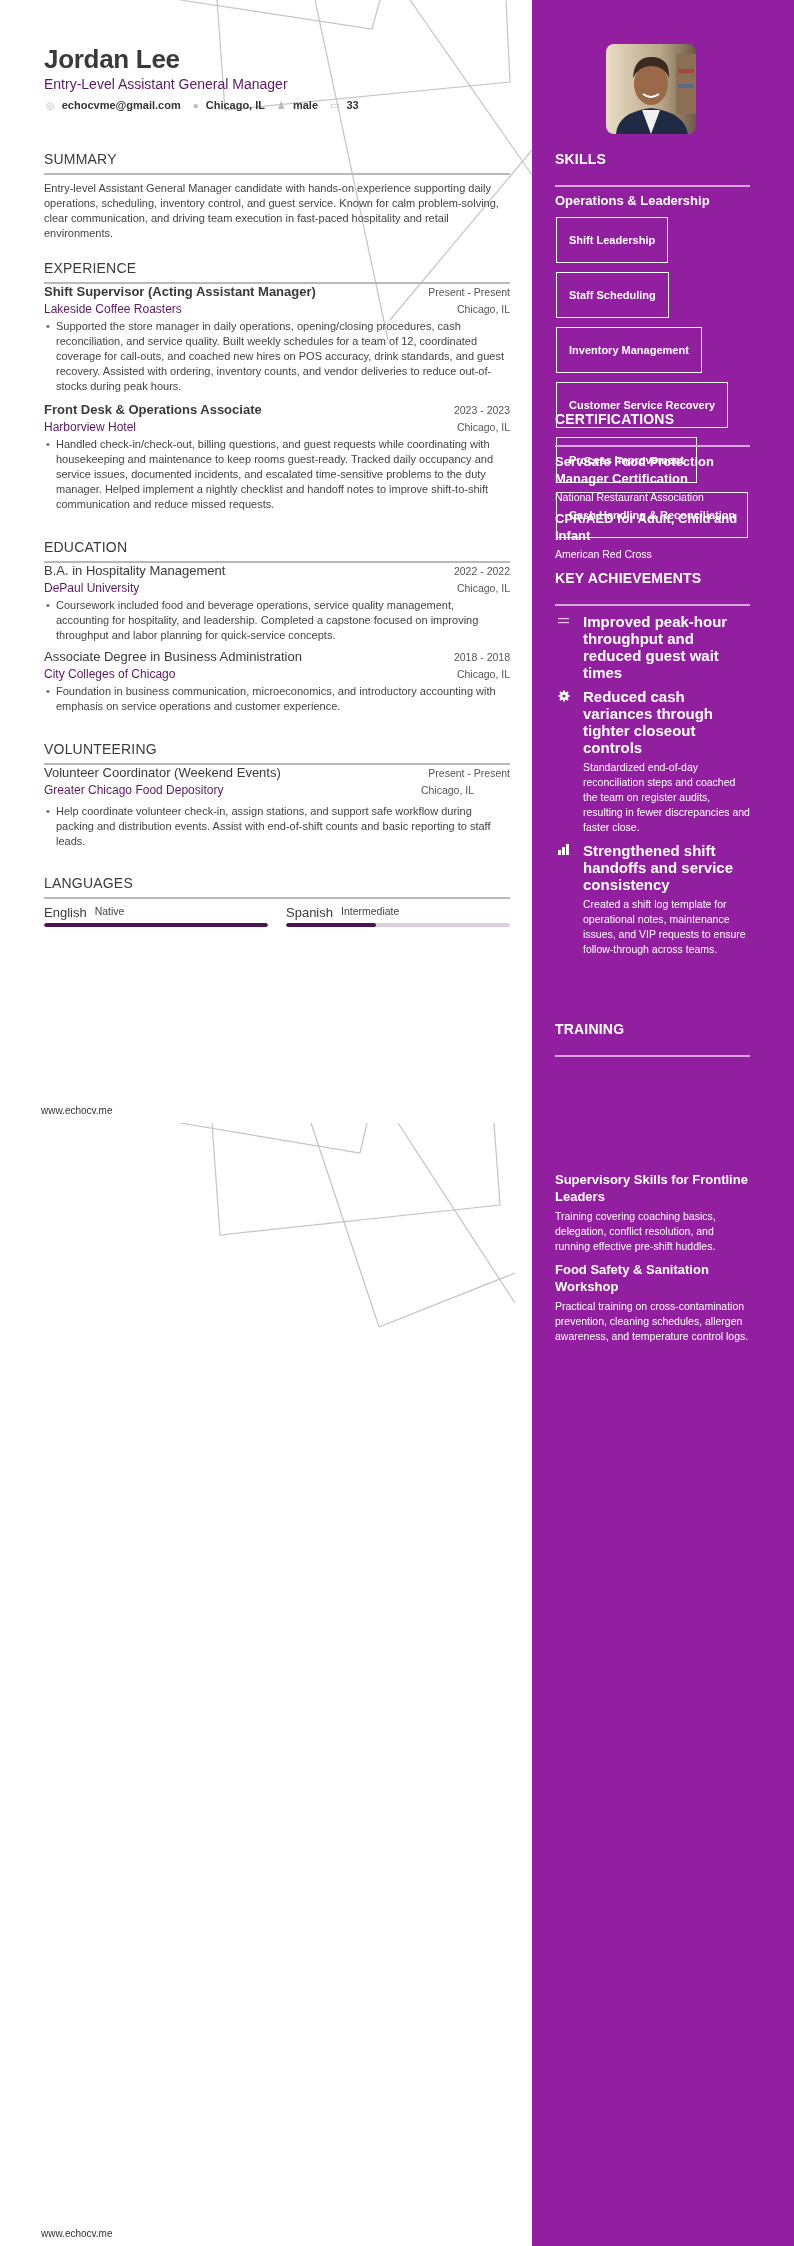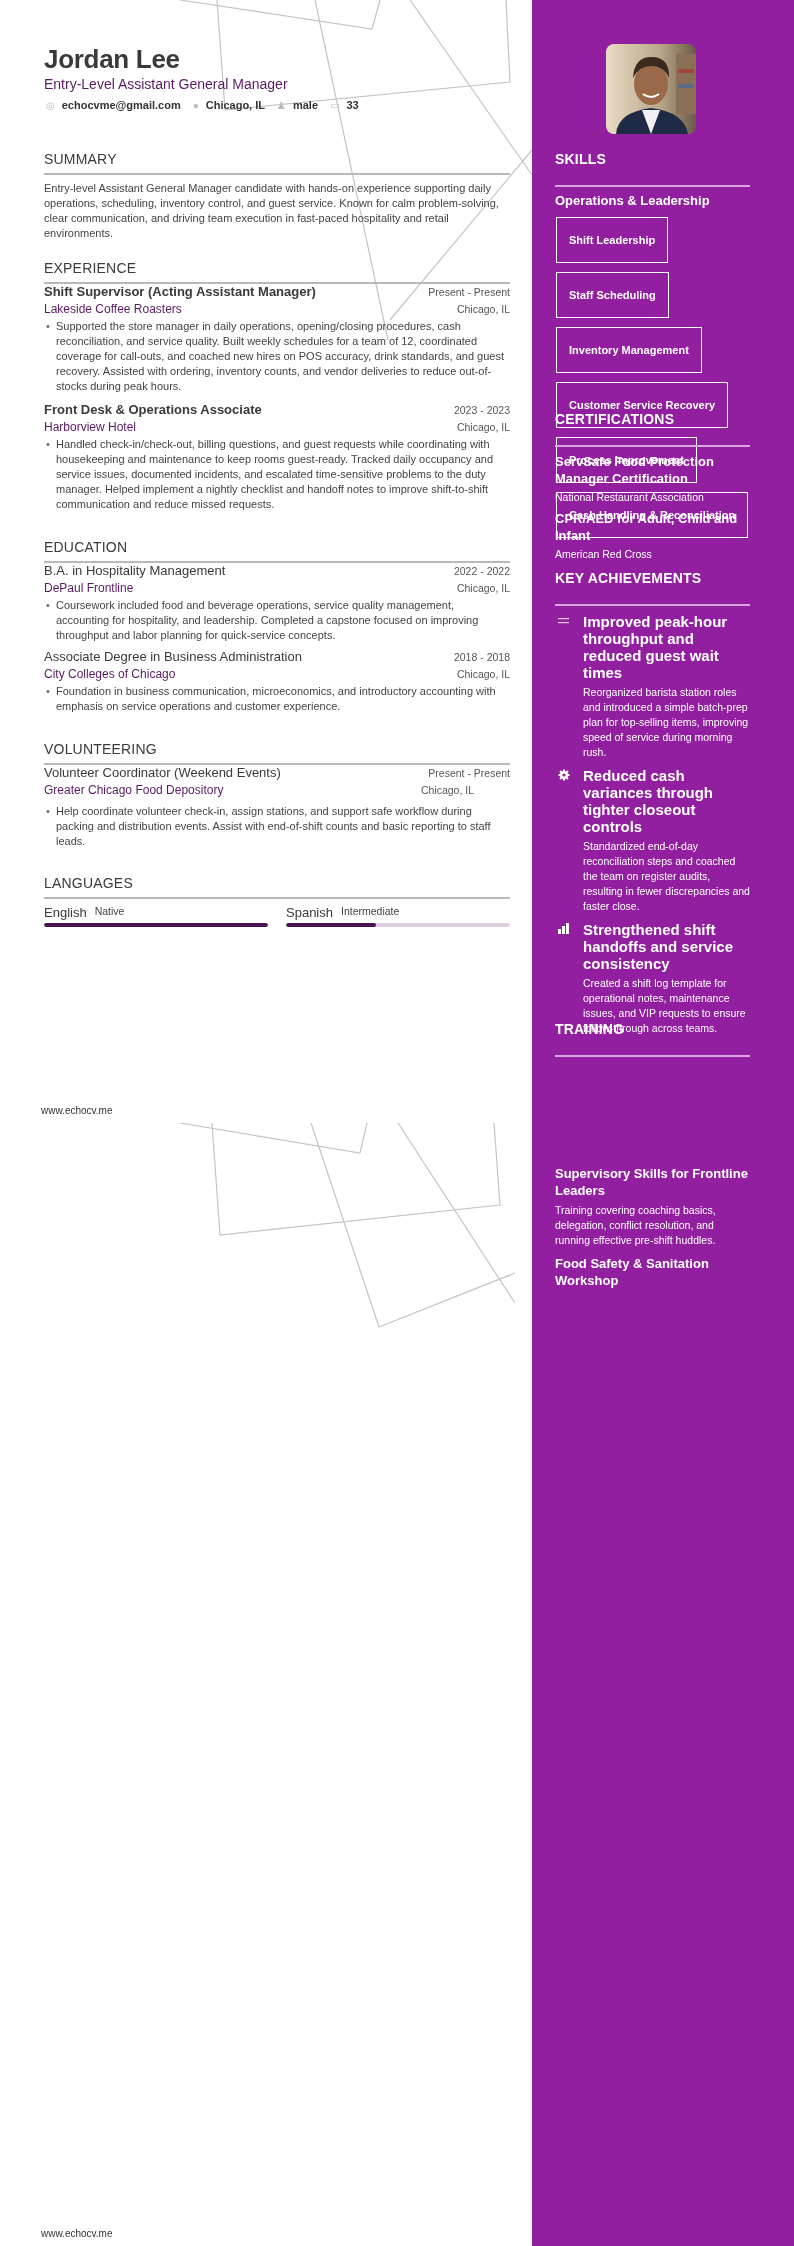--- a/index.html
+++ b/index.html
@@ -51,21 +51,21 @@
 
   .cert { margin-top: 6px; }
   .cert-name { font-size: 13px; font-weight: bold; line-height: 17px; }
   .cert-org { font-size: 10.5px; margin-top: 4px; }
 
   .ach { display: flex; margin-top: 7px; }
   .ach-ic { width: 28px; flex-shrink: 0; font-size: 12px; color: #fff; padding-top: 2px; padding-left: 3px; }
   .ach-title { font-size: 15px; font-weight: bold; line-height: 17px; }
   .ach-desc { font-size: 10.5px; line-height: 15px; margin-top: 4px; }
 
-  .train { }
+  .train { margin-top: 6px; }
   .train-name { font-size: 13px; font-weight: bold; line-height: 17px; }
   .train-desc { font-size: 10.5px; line-height: 15px; margin-top: 4px; }
 </style>
 </head>
 <body>
 
 <div class="sidebar-bg"></div>
 
 <svg class="deco" style="top:0;height:340px" width="532" height="340">
   <g stroke="#c4c4c4" stroke-width="1.2" fill="none">
@@ -144,21 +144,21 @@
   </div>
 
   <div class="sec" style="top:539px">
     <div class="sec-title">EDUCATION</div>
     <div class="entry">
       <div class="row">
         <span class="e-title">B.A. in Hospitality Management</span>
         <span class="e-date">2022 - 2022</span>
       </div>
       <div class="row">
-        <span class="e-org">DePaul Frontline</span>
+        <span class="e-org">DePaul University</span>
         <span class="e-loc">Chicago, IL</span>
       </div>
       <ul class="bullets">
           <li>Coursework included food and beverage operations, service quality management, accounting for hospitality, and leadership. Completed a capstone focused on improving throughput and labor planning for quick-service concepts.</li>
         </ul>
     </div>
     <div class="entry" style="margin-top:6px">
       <div class="row">
         <span class="e-title">Associate Degree in Business Administration</span>
         <span class="e-date">2018 - 2018</span>
@@ -268,21 +268,20 @@
   <div class="s-title">KEY ACHIEVEMENTS</div>
   <div class="ach">
     <div class="ach-ic">
       <svg width="12" height="10">
           <rect x="0" y="2" width="11" height="1.2" fill="#e9c6ee"></rect>
           <rect x="0" y="6" width="11" height="1.2" fill="#e9c6ee"></rect>
         </svg>
     </div>
     <div>
       <div class="ach-title">Improved peak-hour throughput and reduced guest wait times</div>
-      <div class="ach-desc">Reorganized barista station roles and introduced a simple batch-prep plan for top-selling items, improving speed of service during morning rush.</div>
     </div>
   </div>
   <div class="ach">
     <div class="ach-ic">
       <svg width="12" height="12" viewBox="0 0 12 12">
           <circle cx="6" cy="6" r="4" fill="#fff"></circle>
           <g stroke="#fff" stroke-width="2">
             <line x1="6" y1="0.5" x2="6" y2="11.5"></line>
             <line x1="0.5" y1="6" x2="11.5" y2="6"></line>
             <line x1="2" y1="2" x2="10" y2="10"></line>
@@ -314,14 +313,15 @@
 <div class="side" style="top:1021px">
   <div class="s-title">TRAINING</div>
 </div>
 <div class="side" style="top:1165px">
   <div class="train">
     <div class="train-name">Supervisory Skills for Frontline Leaders</div>
     <div class="train-desc">Training covering coaching basics, delegation, conflict resolution, and running effective pre-shift huddles.</div>
   </div>
   <div class="train" style="margin-top:7px">
     <div class="train-name">Food Safety &amp; Sanitation Workshop</div>
+    <div class="train-desc">Practical training on cross-contamination prevention, cleaning schedules, allergen awareness, and temperature control logs.</div>
   </div>
 </div>
 
 </body></html>

